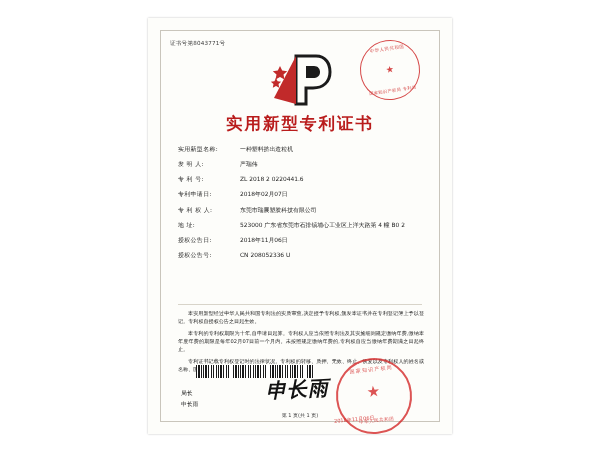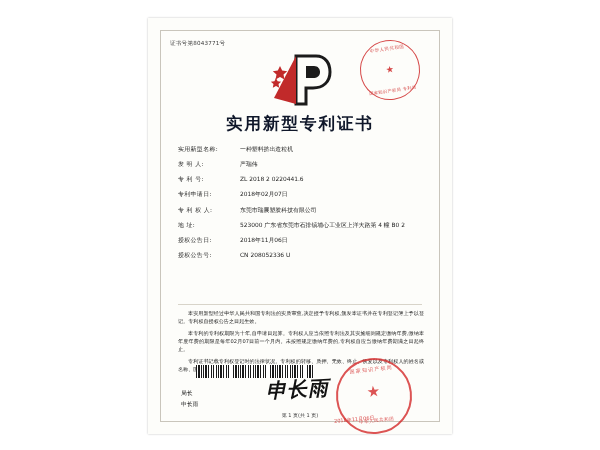--- a/index.html
+++ b/index.html
@@ -102,21 +102,21 @@
   
   .title {
     position: absolute;
     left: 0;
     right: 0;
     top: 95px;
     text-align: center;
     font-size: 16.5px;
     font-weight: bold;
     letter-spacing: 2px;
-    color: #0f172a;
+    color: #b91c1c;
     font-family: "DejaVu Sans", sans-serif;
   }
 
   
   .fields {
     position: absolute;
     left: 30px;
     top: 128px;
     width: 246px;
     font-size: 5.9px;

